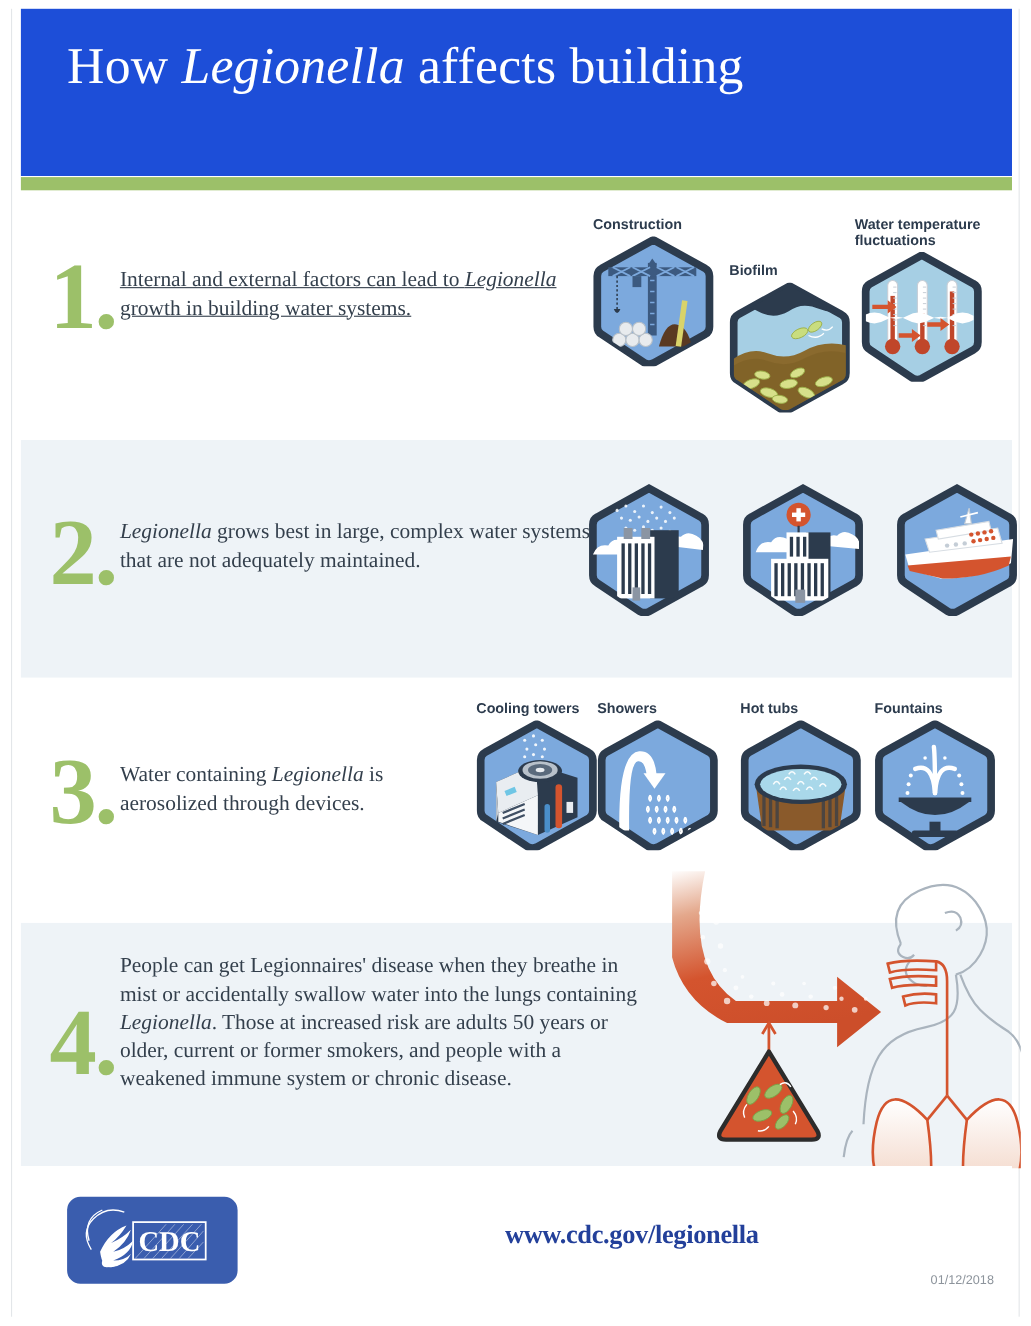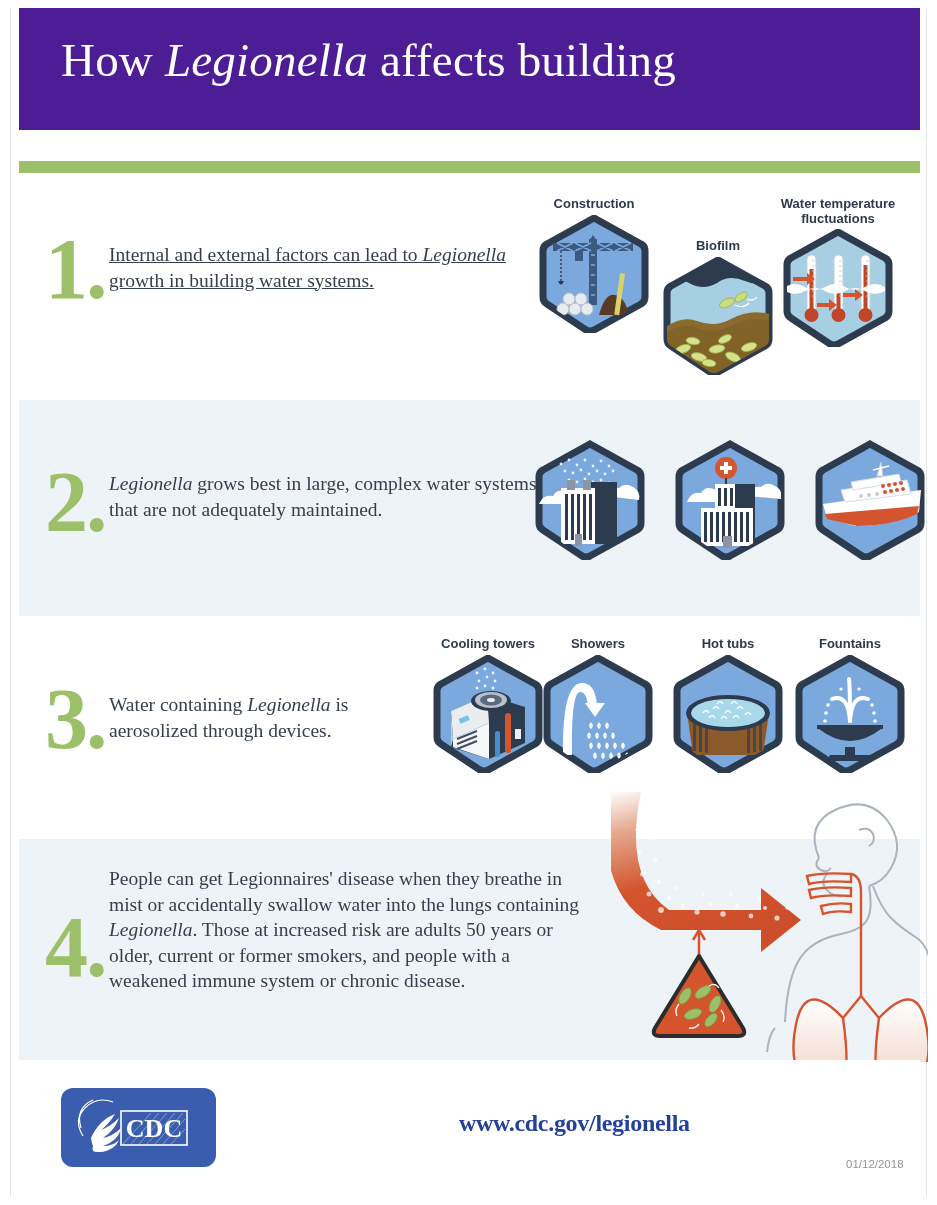--- a/index.html
+++ b/index.html
@@ -20,22 +20,22 @@
     position:relative;
     width:917px;height:1189px;
     border-left:1px solid #e3e6e9;
     border-right:1px solid #e3e6e9;
     box-sizing:border-box;
     background:#fff;
   }
 
   
   .header{
-    position:absolute;left:8px;top:0;width:901px;height:122px;
-    background:#4c1d95;
+    position:absolute;left:8px;top:0;width:901px;height:152px;
+    background:#1d4ed8;
   }
   .header-title{
     position:absolute;left:42px;top:26px;width:820px;
     color:#ffffff;
     font-size:47px;line-height:53px;
     font-weight:normal;
     letter-spacing:0.2px;
     font-family:"Liberation Serif", serif;
   }
   .header-title .sci{font-style:italic;}
@@ -80,21 +80,21 @@
   .s3{left:34px;top:672px;}
   .s3 .step-num{left:0;top:0;}
   .s3 .step-text{left:64px;top:12px;width:330px;}
 
   .s4{left:34px;top:858px;}
   .s4 .step-num{left:0;top:42px;}
   .s4 .step-text{left:64px;top:0px;width:475px;}
 
   
   .iconrow{position:absolute;}
-  .icon-cell{position:absolute;text-align:center;}
+  .icon-cell{position:absolute;}
   .icon-label{
     font-family:"Liberation Sans", sans-serif;
     font-weight:bold;
     font-size:13px;
     line-height:15px;
     color:#2c3b4d;
     margin-bottom:4px;
   }
   .hex-wrap{position:relative;display:inline-block;}
   svg{display:block;}

